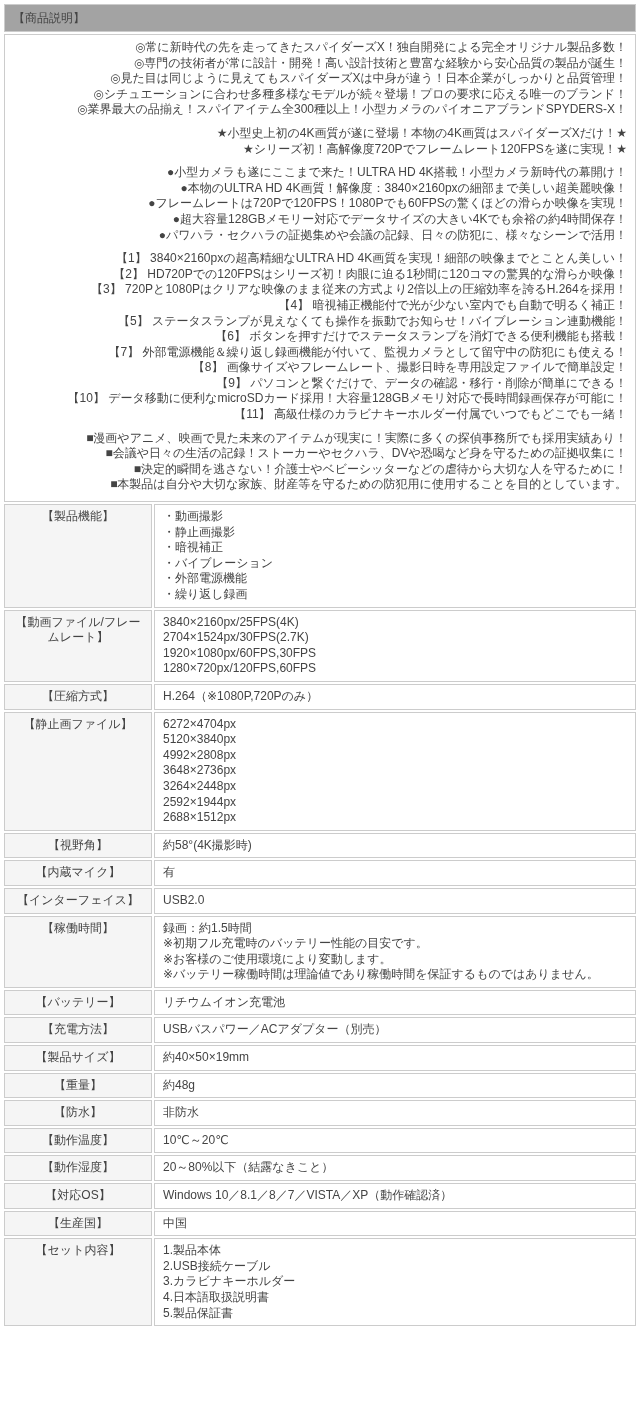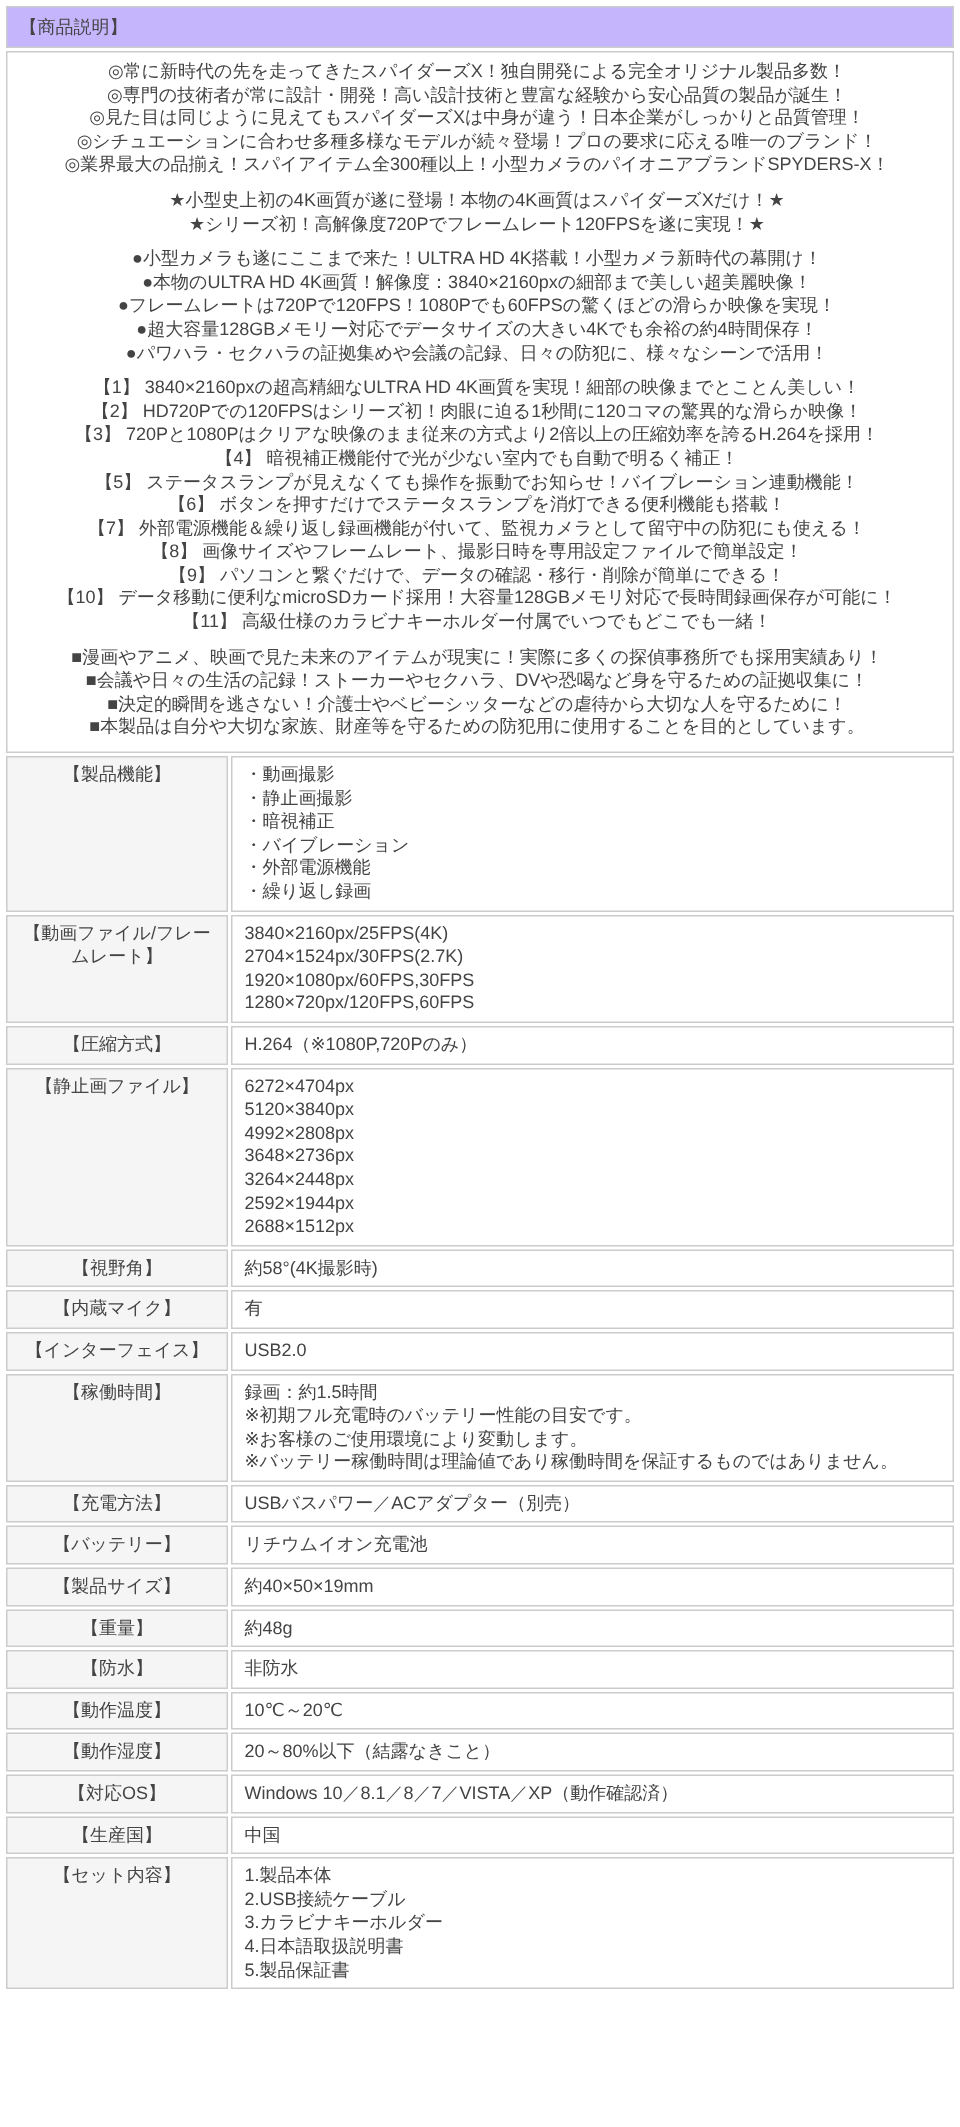--- a/index.html
+++ b/index.html
@@ -14,33 +14,33 @@
     padding: 2px;
   }
   table.product-table {
     width: 636px;
     border-collapse: separate;
     border-spacing: 2px;
     font-size: 12px;
     color: #444444;
   }
   .header-cell {
-    background: #c4b5fd;
+    background: #a3a3a3;
     border: 1px solid #cccccc;
     padding: 6px 8px;
     line-height: 14px;
     text-align: left;
     font-weight: normal;
   }
   .desc-cell {
     background: #ffffff;
     border: 1px solid #cccccc;
     padding: 5px 8px 8px 4px;
     line-height: 15.6px;
-    text-align: center;
+    text-align: right;
   }
   .desc-paragraph {
     white-space: pre-line;
     margin: 0 0 8px 0;
   }
   .desc-paragraph:last-child { margin-bottom: 0; }
   th.label-cell {
     background: #f5f5f5;
     border: 1px solid #cccccc;
     width: 130px;
@@ -147,26 +147,26 @@
           <td class="value-cell">USB2.0</td>
         </tr>
         <tr>
           <th class="label-cell">【稼働時間】</th>
           <td class="value-cell">録画：約1.5時間
 ※初期フル充電時のバッテリー性能の目安です。
 ※お客様のご使用環境により変動します。
 ※バッテリー稼働時間は理論値であり稼働時間を保証するものではありません。</td>
         </tr>
         <tr>
+          <th class="label-cell">【バッテリー】</th>
+          <td class="value-cell">リチウムイオン充電池</td>
+        </tr>
+        <tr>
           <th class="label-cell">【充電方法】</th>
           <td class="value-cell">USBバスパワー／ACアダプター（別売）</td>
-        </tr>
-        <tr>
-          <th class="label-cell">【バッテリー】</th>
-          <td class="value-cell">リチウムイオン充電池</td>
         </tr>
         <tr>
           <th class="label-cell">【製品サイズ】</th>
           <td class="value-cell">約40×50×19mm</td>
         </tr>
         <tr>
           <th class="label-cell">【重量】</th>
           <td class="value-cell">約48g</td>
         </tr>
         <tr>

